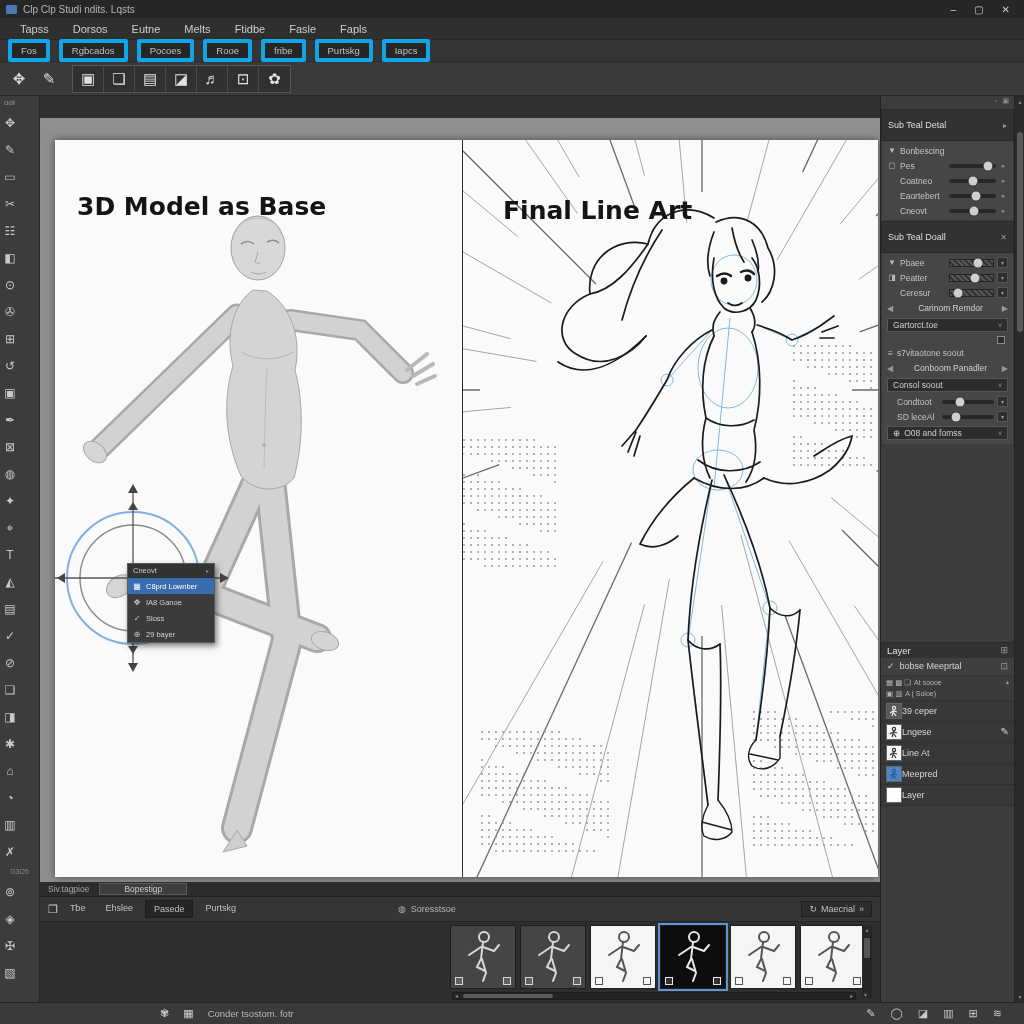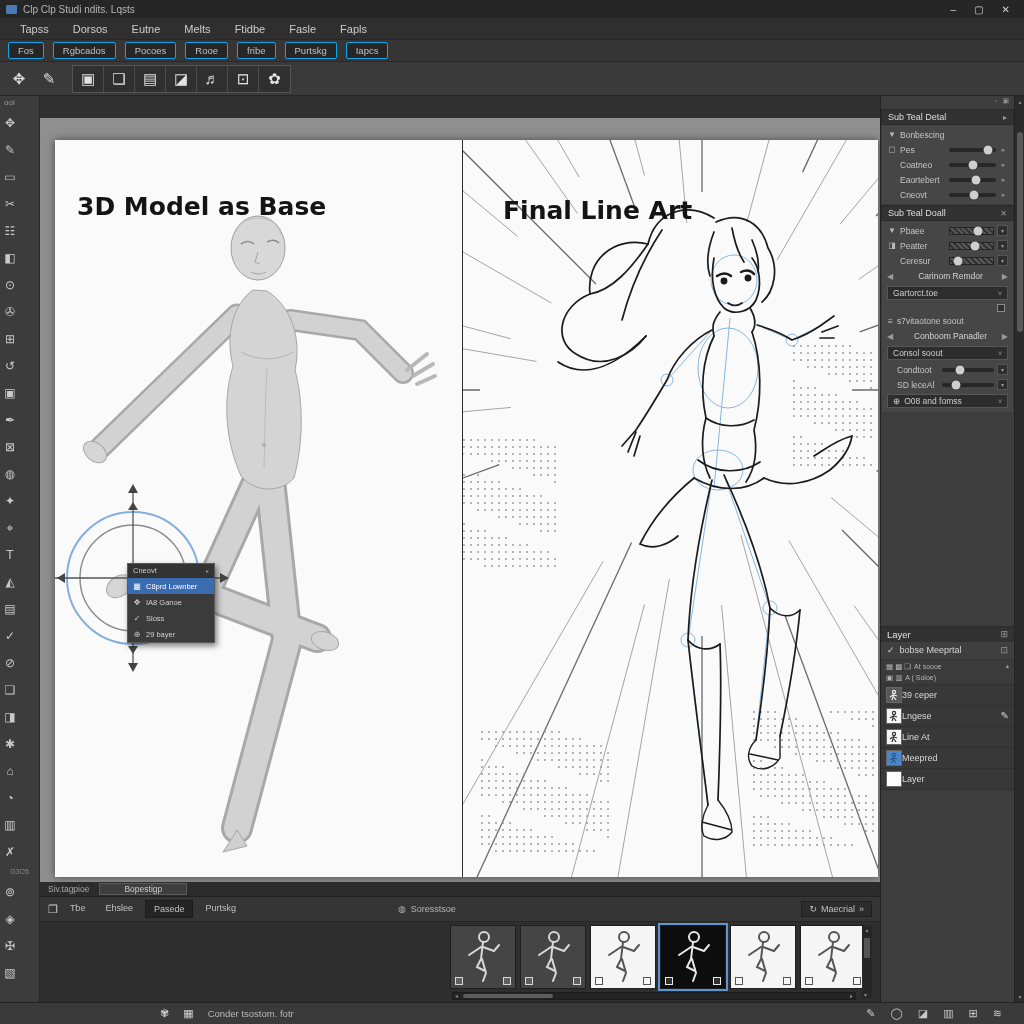--- a/index.html
+++ b/index.html
@@ -11,21 +11,21 @@
   .appicon { width:11px; height:9px; background:#4a7ab5; border-radius:1px; margin-right:6px; }
   .winctrl { margin-left:auto; display:flex; gap:18px; font-size:10px; color:#cfcfcf; padding-right:8px; }
   .winctrl span { cursor:default; }
 
   
   .menubar { position:absolute; left:0; top:18px; width:1024px; height:22px; background:#2f2f2f; display:flex; align-items:center; padding-left:8px; font-size:11px; color:#cdcdcd; border-bottom:1px solid #272727; }
   .menubar .mi { padding:2px 12px; }
 
   
   .quickbar { position:absolute; left:0; top:40px; width:1024px; height:22px; background:#353535; display:flex; align-items:center; gap:9px; padding-left:8px; border-bottom:1px solid #2a2a2a; }
-  .quickbar .qb { background:#262626; border:1px solid #0ea5e9; border-radius:2px; font-size:9.5px; color:#c0c0c0; padding:2px 9px; white-space:nowrap; }
+  .quickbar .qb { background:#262626; border:4px solid #0ea5e9; border-radius:2px; font-size:9.5px; color:#c0c0c0; padding:2px 9px; white-space:nowrap; }
 
   
   .iconbar { position:absolute; left:0; top:62px; width:1024px; height:34px; background:#3a3a3a; display:flex; align-items:center; padding-left:6px; border-bottom:1px solid #262626; }
   .iconbar .lone { width:26px; height:26px; display:flex; align-items:center; justify-content:center; font-size:15px; color:#dcdcdc; margin-right:4px; }
   .icongroup { display:flex; border:1px solid #555; background:#303030; margin-left:6px; }
   .icongroup .ib { width:31px; height:26px; display:flex; align-items:center; justify-content:center; font-size:15px; color:#e2e2e2; border-right:1px solid #4a4a4a; }
   .icongroup .ib:last-child { border-right:none; }
 
   
   .doctab { position:absolute; left:40px; top:96px; width:840px; height:22px; background:#2b2b2b; display:flex; align-items:center; font-size:9.5px; color:#b8b8b8; padding-left:14px; border-bottom:1px solid #222; }
@@ -82,21 +82,21 @@
 
   
   .statusbar { position:absolute; left:0; top:1002px; width:1024px; height:22px; background:#3a3a3a; border-top:1px solid #222; display:flex; align-items:center; font-size:9.5px; color:#b8b8b8; }
   .statusbar .sicons { margin-left:160px; display:flex; gap:14px; font-size:11px; color:#cfcfcf; }
   .statusbar .stext { margin-left:14px; }
   .statusbar .sright { margin-left:auto; display:flex; gap:15px; padding-right:22px; font-size:11px; color:#c8c8c8; }
 
   
   .rightpanel { position:absolute; left:880px; top:96px; width:134px; height:906px; background:#3d3d3d; border-left:1px solid #222; font-size:8.5px; color:#c5c5c5; display:flex; flex-direction:column; }
   .dockrow { height:13px; display:flex; justify-content:flex-end; gap:5px; padding:1px 5px 0 0; font-size:7px; color:#8f8f8f; }
-  .phead { height:16px; background:#323232; border:1px solid #2a2a2a; display:flex; align-items:center; padding:0 6px; font-size:9px; color:#dedede; }
+  .phead { height:32px; background:#323232; border:1px solid #2a2a2a; display:flex; align-items:center; padding:0 6px; font-size:9px; color:#dedede; }
   .phead .pr { margin-left:auto; color:#999; font-size:8px; }
   .pbody { background:#464646; border:1px solid #3a3a3a; border-top:none; padding:2px 0; }
   .prow { height:15px; display:flex; align-items:center; gap:3px; padding:0 5px; }
   .prow .icn { width:10px; text-align:center; font-size:8px; color:#b9b9b9; }
   .prow .lbl { width:46px; white-space:nowrap; overflow:hidden; }
   .prow .lblwide { flex:1; white-space:nowrap; overflow:hidden; }
   .track { flex:1; height:4px; background:#272727; border-radius:2px; position:relative; }
   .track.hatch { height:8px; border-radius:0; background:repeating-linear-gradient(45deg,#575757 0 2px,#333 2px 4px); border:1px solid #232323; }
   .knob { position:absolute; top:50%; width:9px; height:9px; background:#cfcfcf; border-radius:50%; transform:translate(-50%,-50%); box-shadow:0 0 1px #111; }
   .rarr { width:9px; text-align:center; color:#8e8e8e; font-size:7px; }

